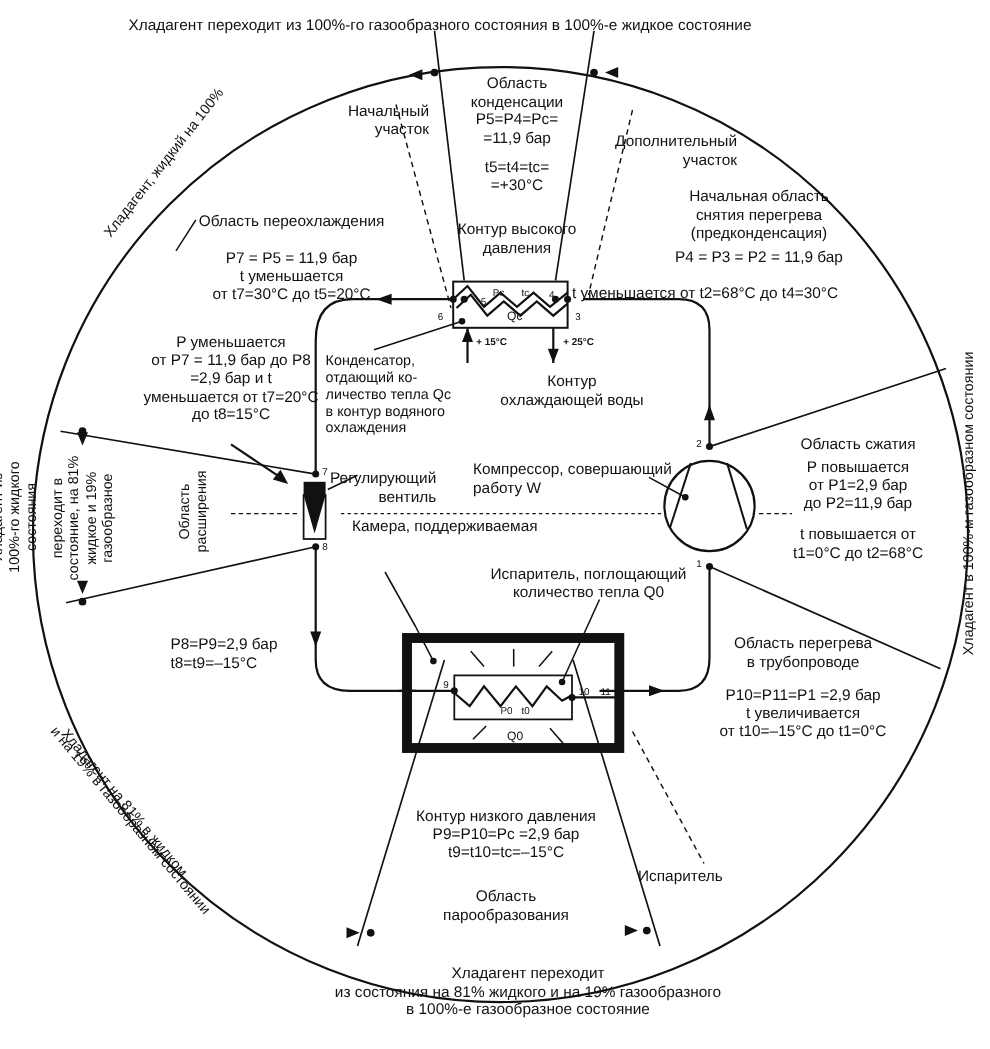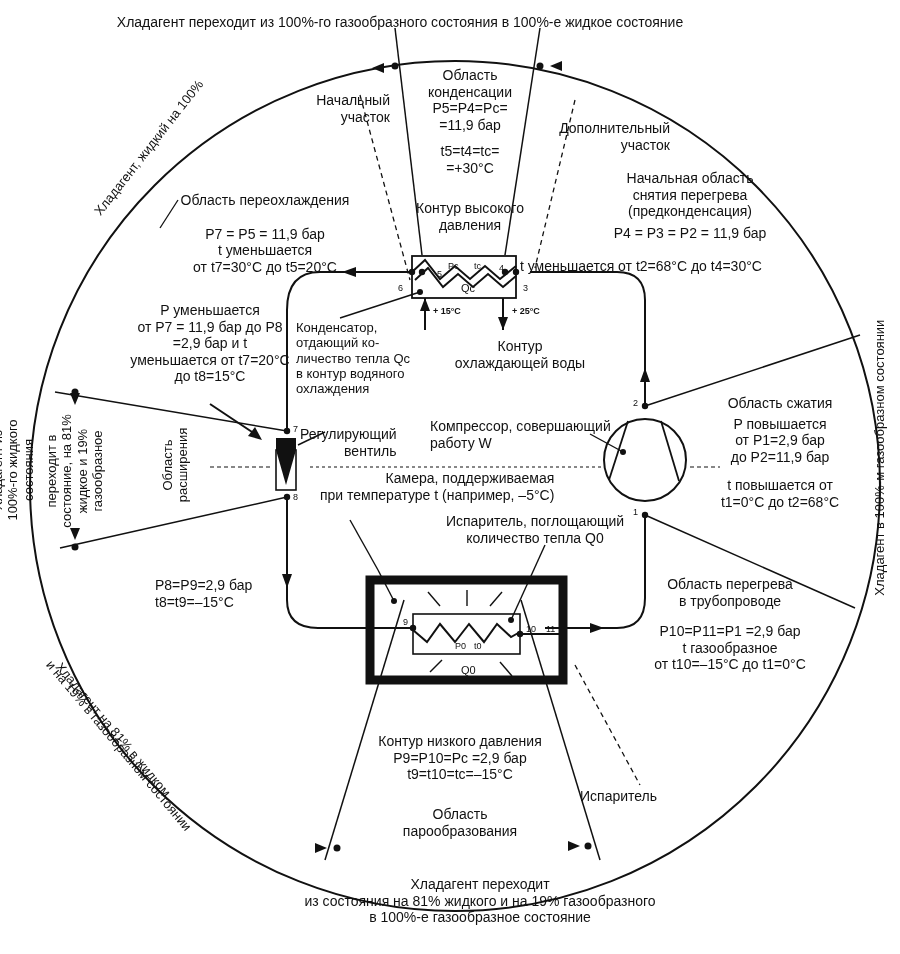--- a/index.html
+++ b/index.html
@@ -230,42 +230,41 @@
   <div>P повышается</div>
   <div>от P1=2,9 бар</div>
   <div>до P2=11,9 бар</div>
   <div style="height:12px"></div>
   <div>t повышается от</div>
   <div>t1=0°C до t2=68°C</div>
 </div>
 
 <div class="lbl s14" style="left:320px;top:470px;text-align:right">
   <div>Камера, поддерживаемая</div>
-  <div>при температуре t (например, –5°C)</div>
 </div>
 
 <div class="lbl s14" style="left:420px;top:513px;width:230px">
   <div>Испаритель, поглощающий</div>
   <div>количество тепла Q0</div>
 </div>
 
 <div class="lbl s9 it" style="left:455px;top:641px">P0</div>
 <div class="lbl s9 it" style="left:474px;top:641px">t0</div>
 <div class="lbl s11" style="left:461px;top:664px">Q0</div>
 
 <div class="lbl s14" style="left:155px;top:577px;text-align:left">
   <div>P8=P9=2,9 бар</div>
   <div>t8=t9=–15°C</div>
 </div>
 
 <div class="lbl s14" style="left:630px;top:576px;width:200px">
   <div>Область перегрева</div>
   <div style="margin-bottom:14px">в трубопроводе</div>
   <div>P10=P11=P1 =2,9 бар</div>
-  <div>t газообразное</div>
+  <div>t увеличивается</div>
   <div>от t10=–15°C до t1=0°C</div>
 </div>
 
 <div class="lbl s14" style="left:340px;top:733px;width:240px">
   <div>Контур низкого давления</div>
   <div class="it">P9=P10=Pc =2,9 бар</div>
   <div>t9=t10=tc=–15°C</div>
 </div>
 <div class="lbl s14" style="left:380px;top:806px;width:160px">
   <div>Область</div>

